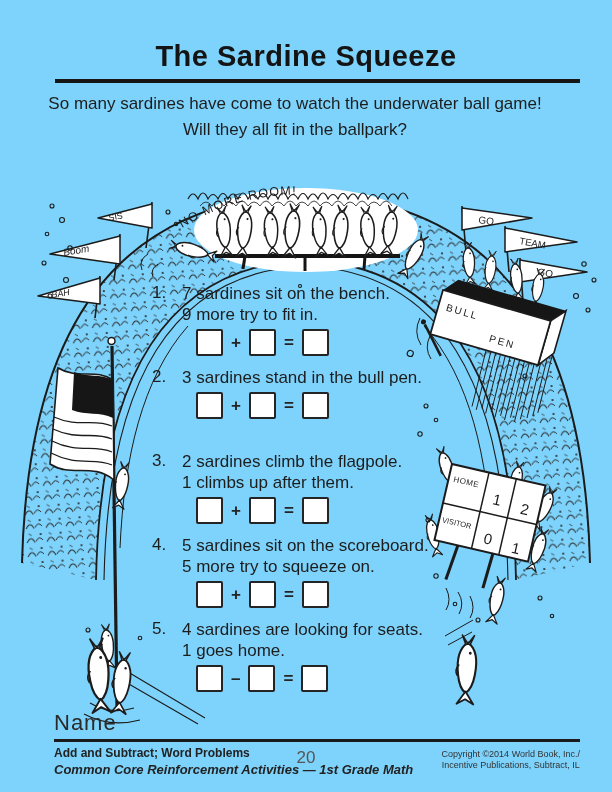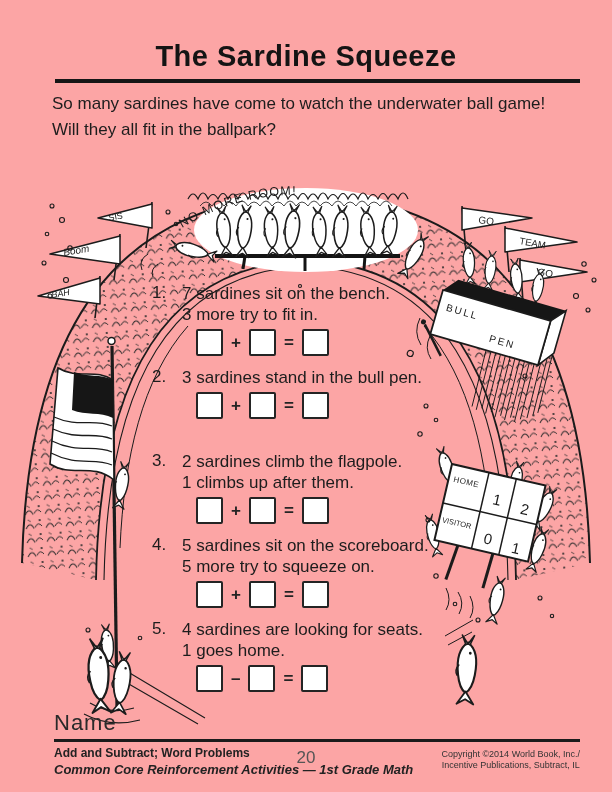--- a/index.html
+++ b/index.html
@@ -1,21 +1,21 @@
 <!DOCTYPE html>
 <html><head>
 <meta charset="utf-8">
 <style>
   html,body{margin:0;padding:0;background:#e8e8e8;}
-  .page{position:relative;width:612px;height:792px;background:#fca5a5;margin:0 auto;
+  .page{position:relative;width:612px;height:792px;background:#7dd3fc;margin:0 auto;
         font-family:"Liberation Sans",sans-serif;color:#1d1d1d;overflow:hidden;}
   .title{position:absolute;top:40px;left:0;width:100%;text-align:center;
          font-size:29px;font-weight:bold;letter-spacing:.5px;color:#141414;margin:0;}
   .title-rule{position:absolute;left:55px;top:79px;width:525px;height:4px;background:#161616;}
-  .intro{position:absolute;left:52px;top:91px;width:510px;font-size:17px;line-height:26px;margin:0;}
+  .intro{position:absolute;left:40px;top:91px;width:510px;font-size:17px;line-height:26px;margin:0;text-align:center;}
   .directions{position:absolute;left:55px;top:146px;width:520px;font-size:17px;margin:0;}
   svg.illus{position:absolute;left:0;top:168px;}
   svg.illus text{font-family:"Liberation Sans",sans-serif;fill:#1b1b1b;}
   .problems{position:absolute;left:152px;top:283px;width:312px;}
   .problem{display:flex;height:84px;}
   .pnum{width:30px;font-size:17px;flex:none;}
   .plines{font-size:17px;line-height:21px;}
   .sentence{display:flex;align-items:center;margin:4px 0 0 14px;}
   .abox{width:23px;height:23px;border:2px solid #242424;background:#fff;border-radius:2px;flex:none;}
   .op{margin:0 8px;font-size:17px;font-weight:600;color:#242424;}
@@ -231,21 +231,21 @@
         <circle cx="300" cy="118" r="1.5"></circle>
     </g>
   </svg>
 
   <div class="problems">
 
     <div class="problem">
       <span class="pnum">1.</span>
       <div class="plines">
         <div>7 sardines sit on the bench.</div>
-        <div>3 more try to fit in.</div>
+        <div>9 more try to fit in.</div>
         <div class="sentence">
           <span class="abox"></span>
           <span class="op">+</span>
           <span class="abox"></span>
           <span class="op">=</span>
           <span class="abox"></span>
         </div>
       </div>
     </div>
 

